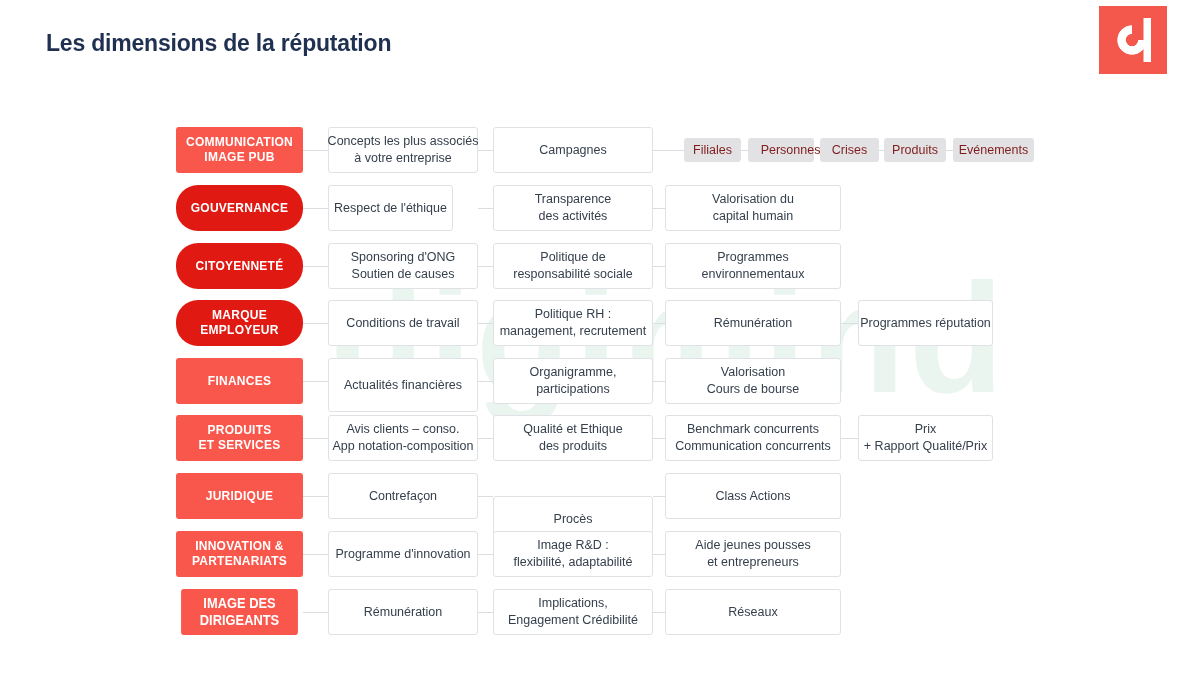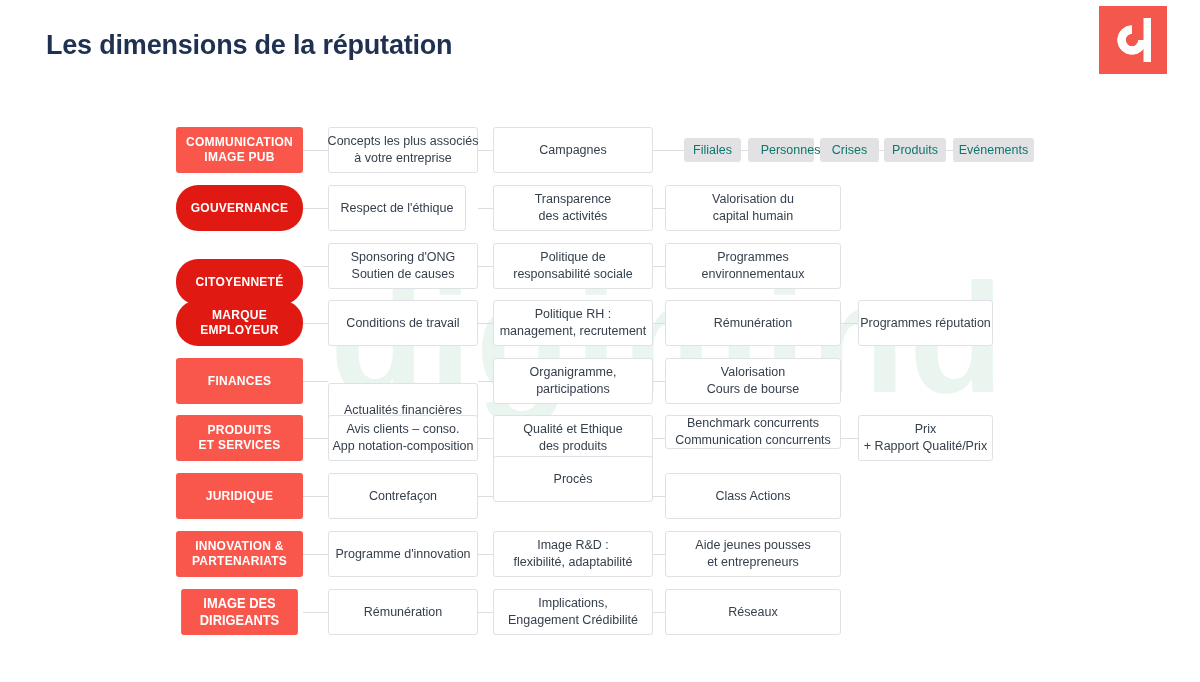--- a/index.html
+++ b/index.html
@@ -37,21 +37,21 @@
     pointer-events: none;
     white-space: nowrap;
     z-index: 0;
   }
 
   
   .page-title {
     position: absolute;
     left: 46px;
     top: 30px;
-    font-size: 27px;
+    font-size: 23px;
     font-weight: 700;
     color: #1f3050;
     letter-spacing: -0.2px;
     z-index: 5;
   }
 
   .logo {
     position: absolute;
     right: 33px;
     top: 6px;
@@ -110,21 +110,21 @@
     font-size: 12.5px;
     line-height: 1.35;
     padding: 0 2px;
     white-space: nowrap;
   }
 
   
   .pill {
     background: #e2e2e4;
     border-radius: 3px;
-    color: #0f766e;
+    color: #7f1d1d;
     font-size: 12.5px;
     padding: 0 9px;
     white-space: nowrap;
   }
 </style>
 </head>
 <body>
 
 <div id="slide">
 
@@ -169,32 +169,32 @@
         <div><span>Produits</span></div>
       </div>
       <div class="conn" style="left: 946px; top: 150px; width: 7px;"></div>
       <div class="node pill" style="left: 953px; top: 138px; width: 81px; height: 24px;">
         <div><span>Evénements</span></div>
       </div>
       <div class="node cat strong" style="left: 176px; top: 185px; width: 127px; height: 46px;">
         <div><span>GOUVERNANCE</span></div>
       </div>
       <div class="conn" style="left: 303px; top: 208px; width: 25px;"></div>
-      <div class="node box" style="left: 328px; top: 185px; width: 138px; height: 46px;">
+      <div class="node box" style="left: 328px; top: 185px; width: 125px; height: 46px;">
         <div><span>Respect de l'éthique</span></div>
       </div>
       <div class="conn" style="left: 478px; top: 208px; width: 15px;"></div>
       <div class="node box" style="left: 493px; top: 185px; width: 160px; height: 46px;">
         <div><span>Transparence</span><br><span>des activités</span></div>
       </div>
       <div class="conn" style="left: 653px; top: 208px; width: 12px;"></div>
       <div class="node box" style="left: 665px; top: 185px; width: 176px; height: 46px;">
         <div><span>Valorisation du</span><br><span>capital humain</span></div>
       </div>
-      <div class="node cat strong" style="left: 176px; top: 243px; width: 127px; height: 46px; margin-top: 16px;">
+      <div class="node cat strong" style="left: 176px; top: 243px; width: 127px; height: 46px;">
         <div><span>CITOYENNETÉ</span></div>
       </div>
       <div class="conn" style="left: 303px; top: 266px; width: 25px;"></div>
       <div class="node box" style="left: 328px; top: 243px; width: 150px; height: 46px;">
         <div><span>Sponsoring d'ONG</span><br><span>Soutien de causes</span></div>
       </div>
       <div class="conn" style="left: 478px; top: 266px; width: 15px;"></div>
       <div class="node box" style="left: 493px; top: 243px; width: 160px; height: 46px;">
         <div><span>Politique de</span><br><span>responsabilité sociale</span></div>
       </div>
@@ -218,21 +218,21 @@
         <div><span>Rémunération</span></div>
       </div>
       <div class="conn" style="left: 841px; top: 323px; width: 17px;"></div>
       <div class="node box" style="left: 858px; top: 300px; width: 135px; height: 46px;">
         <div><span>Programmes réputation</span></div>
       </div>
       <div class="node cat light" style="left: 176px; top: 358px; width: 127px; height: 46px;">
         <div><span>FINANCES</span></div>
       </div>
       <div class="conn" style="left: 303px; top: 381px; width: 25px;"></div>
-      <div class="node box" style="left: 328px; top: 358px; width: 150px; height: 54px; margin-top: 25px;">
+      <div class="node box" style="left: 328px; top: 358px; width: 150px; height: 54px;">
         <div><span>Actualités financières</span></div>
       </div>
       <div class="conn" style="left: 478px; top: 381px; width: 15px;"></div>
       <div class="node box" style="left: 493px; top: 358px; width: 160px; height: 46px;">
         <div><span>Organigramme,</span><br><span>participations</span></div>
       </div>
       <div class="conn" style="left: 653px; top: 381px; width: 12px;"></div>
       <div class="node box" style="left: 665px; top: 358px; width: 176px; height: 46px;">
         <div><span>Valorisation</span><br><span>Cours de bourse</span></div>
       </div>
@@ -241,36 +241,36 @@
       </div>
       <div class="conn" style="left: 303px; top: 438px; width: 25px;"></div>
       <div class="node box" style="left: 328px; top: 415px; width: 150px; height: 46px;">
         <div><span>Avis clients – conso.</span><br><span>App notation-composition</span></div>
       </div>
       <div class="conn" style="left: 478px; top: 438px; width: 15px;"></div>
       <div class="node box" style="left: 493px; top: 415px; width: 160px; height: 46px;">
         <div><span>Qualité et Ethique</span><br><span>des produits</span></div>
       </div>
       <div class="conn" style="left: 653px; top: 438px; width: 12px;"></div>
-      <div class="node box" style="left: 665px; top: 415px; width: 176px; height: 34px;">
+      <div class="node box" style="left: 665px; top: 415px; width: 176px; height: 46px;">
         <div><span>Benchmark concurrents</span><br><span>Communication concurrents</span></div>
       </div>
       <div class="conn" style="left: 841px; top: 438px; width: 17px;"></div>
       <div class="node box" style="left: 858px; top: 415px; width: 135px; height: 46px;">
         <div><span>Prix</span><br><span>+ Rapport Qualité/Prix</span></div>
       </div>
       <div class="node cat light" style="left: 176px; top: 473px; width: 127px; height: 46px;">
         <div><span>JURIDIQUE</span></div>
       </div>
       <div class="conn" style="left: 303px; top: 496px; width: 25px;"></div>
       <div class="node box" style="left: 328px; top: 473px; width: 150px; height: 46px;">
         <div><span>Contrefaçon</span></div>
       </div>
       <div class="conn" style="left: 478px; top: 496px; width: 15px;"></div>
-      <div class="node box" style="left: 493px; top: 456px; width: 160px; height: 46px;">
+      <div class="node box" style="left: 493px; top: 496px; width: 160px; height: 46px;">
         <div><span>Procès</span></div>
       </div>
       <div class="conn" style="left: 653px; top: 496px; width: 12px;"></div>
       <div class="node cat light" style="left: 176px; top: 531px; width: 127px; height: 46px;">
         <div><span>INNOVATION &amp;</span><br><span>PARTENARIATS</span></div>
       </div>
       <div class="node box" style="left: 665px; top: 473px; width: 176px; height: 46px;">
         <div><span>Class Actions</span></div>
       </div>
       <div class="conn" style="left: 303px; top: 554px; width: 25px;"></div>

